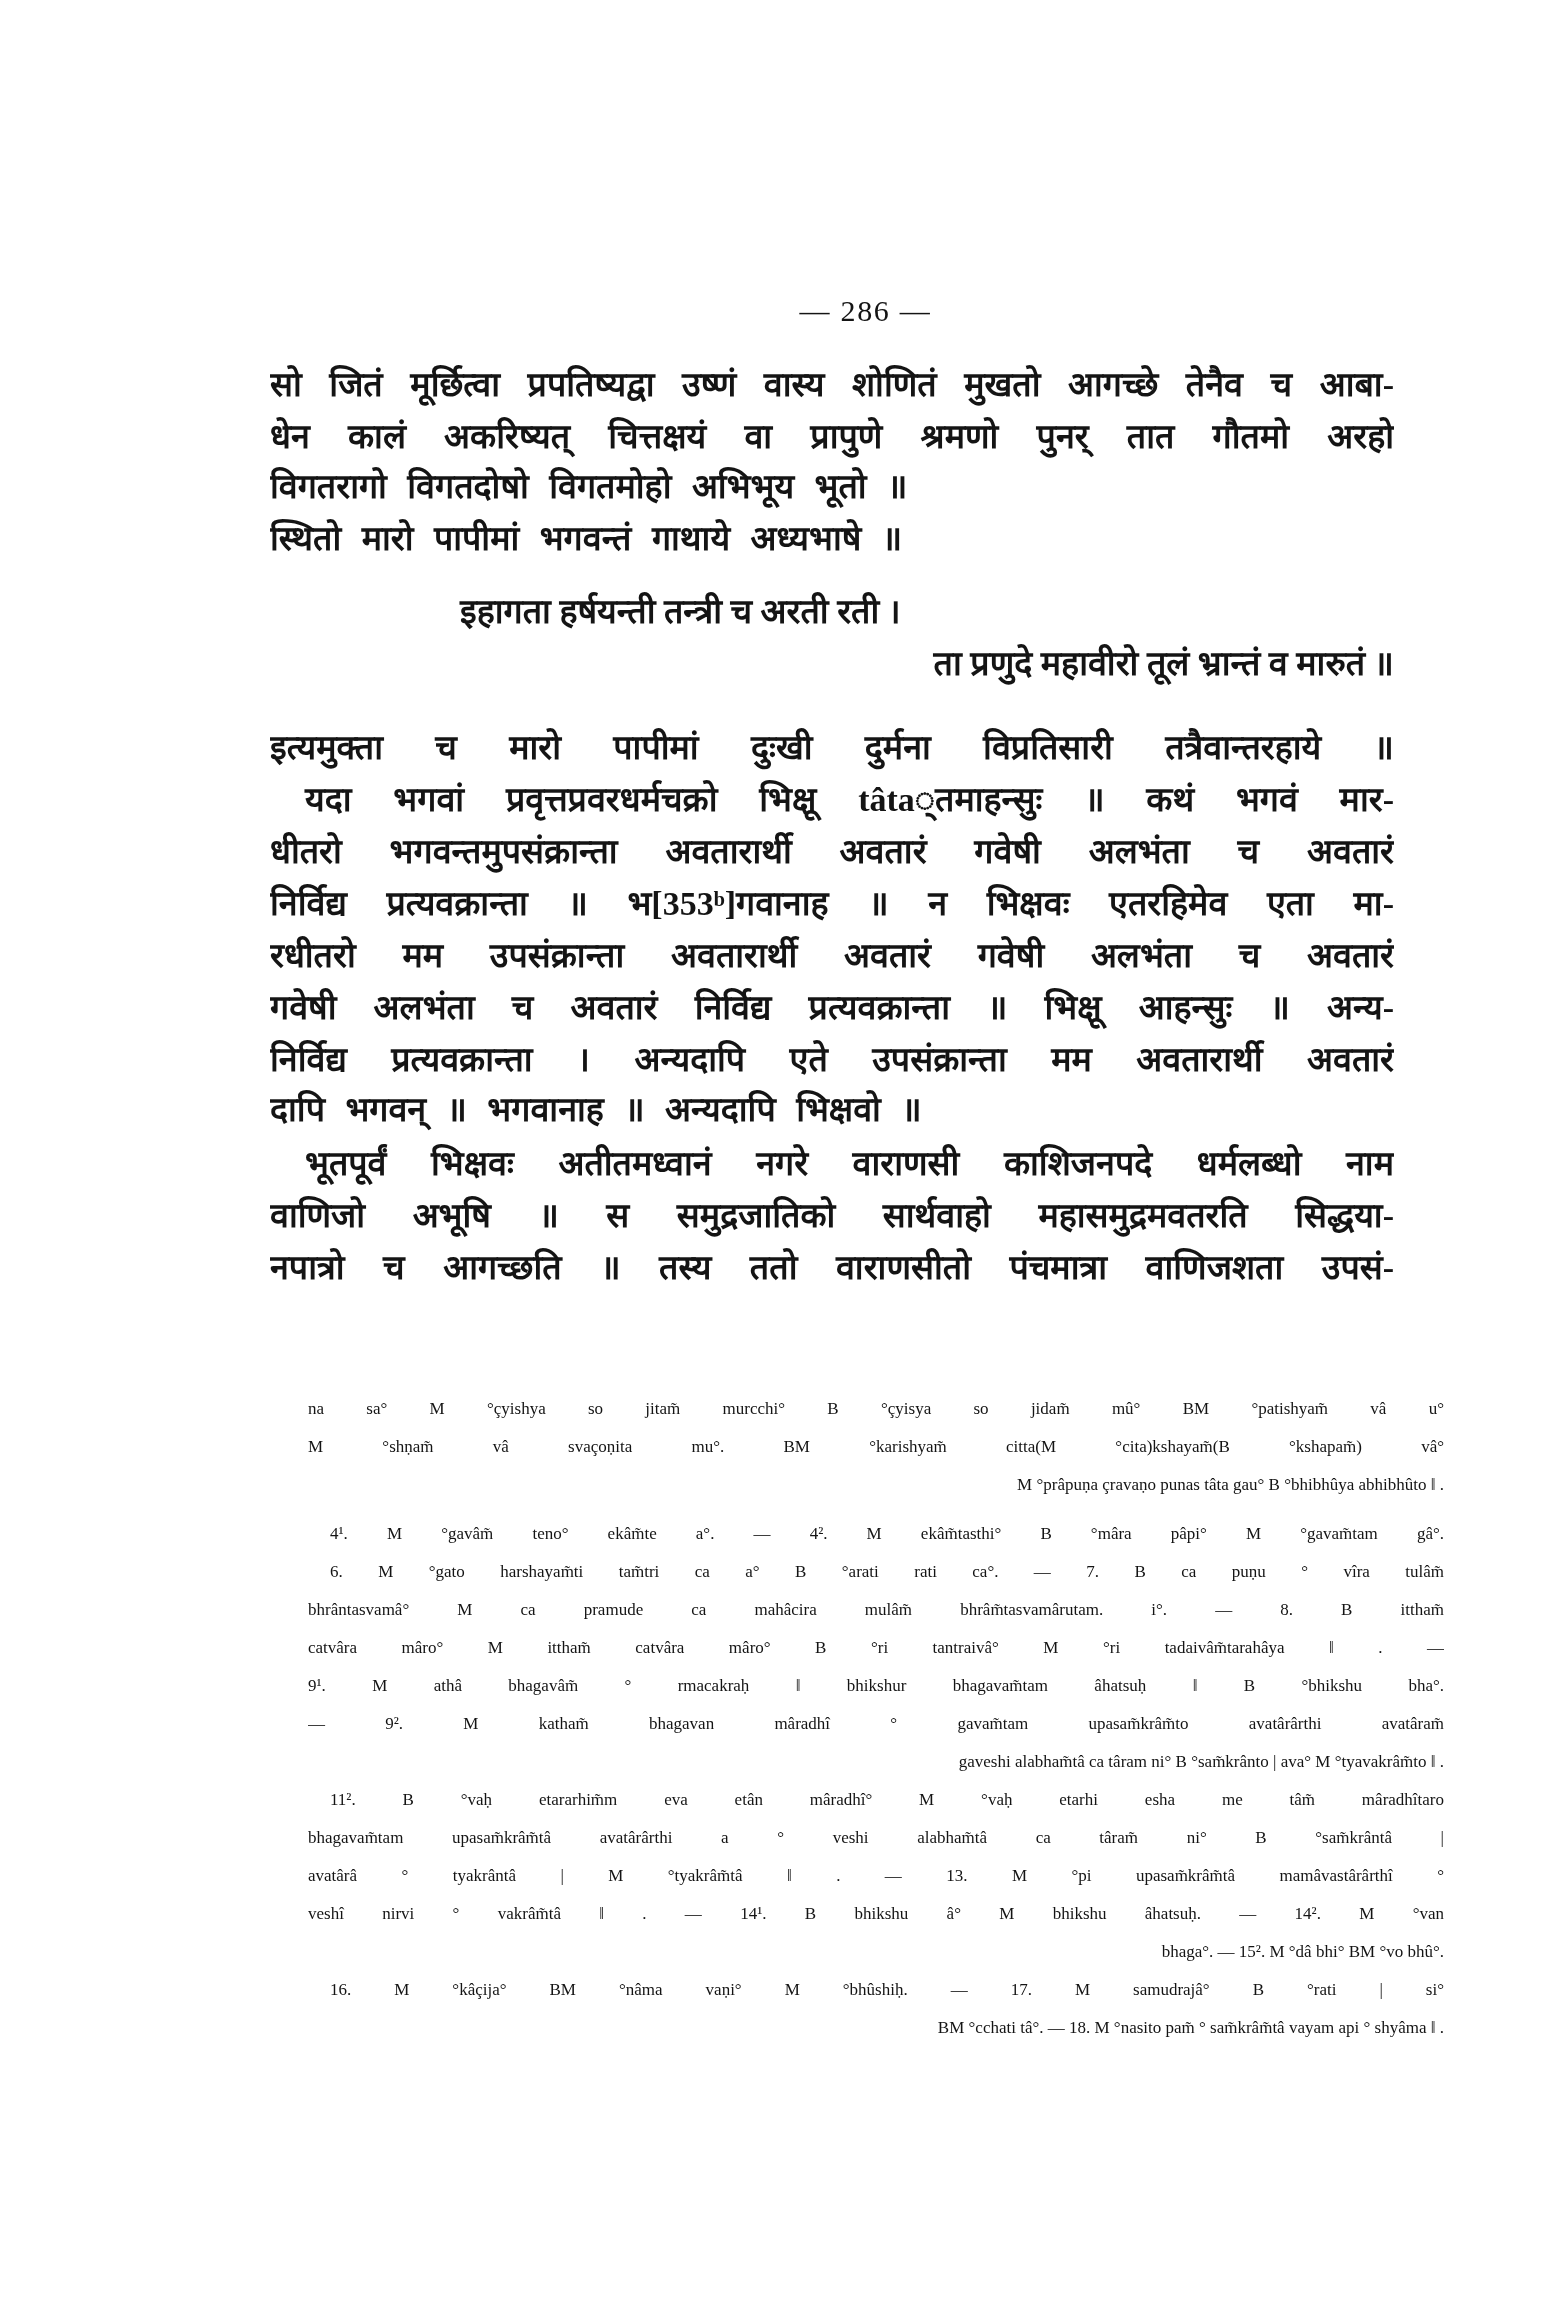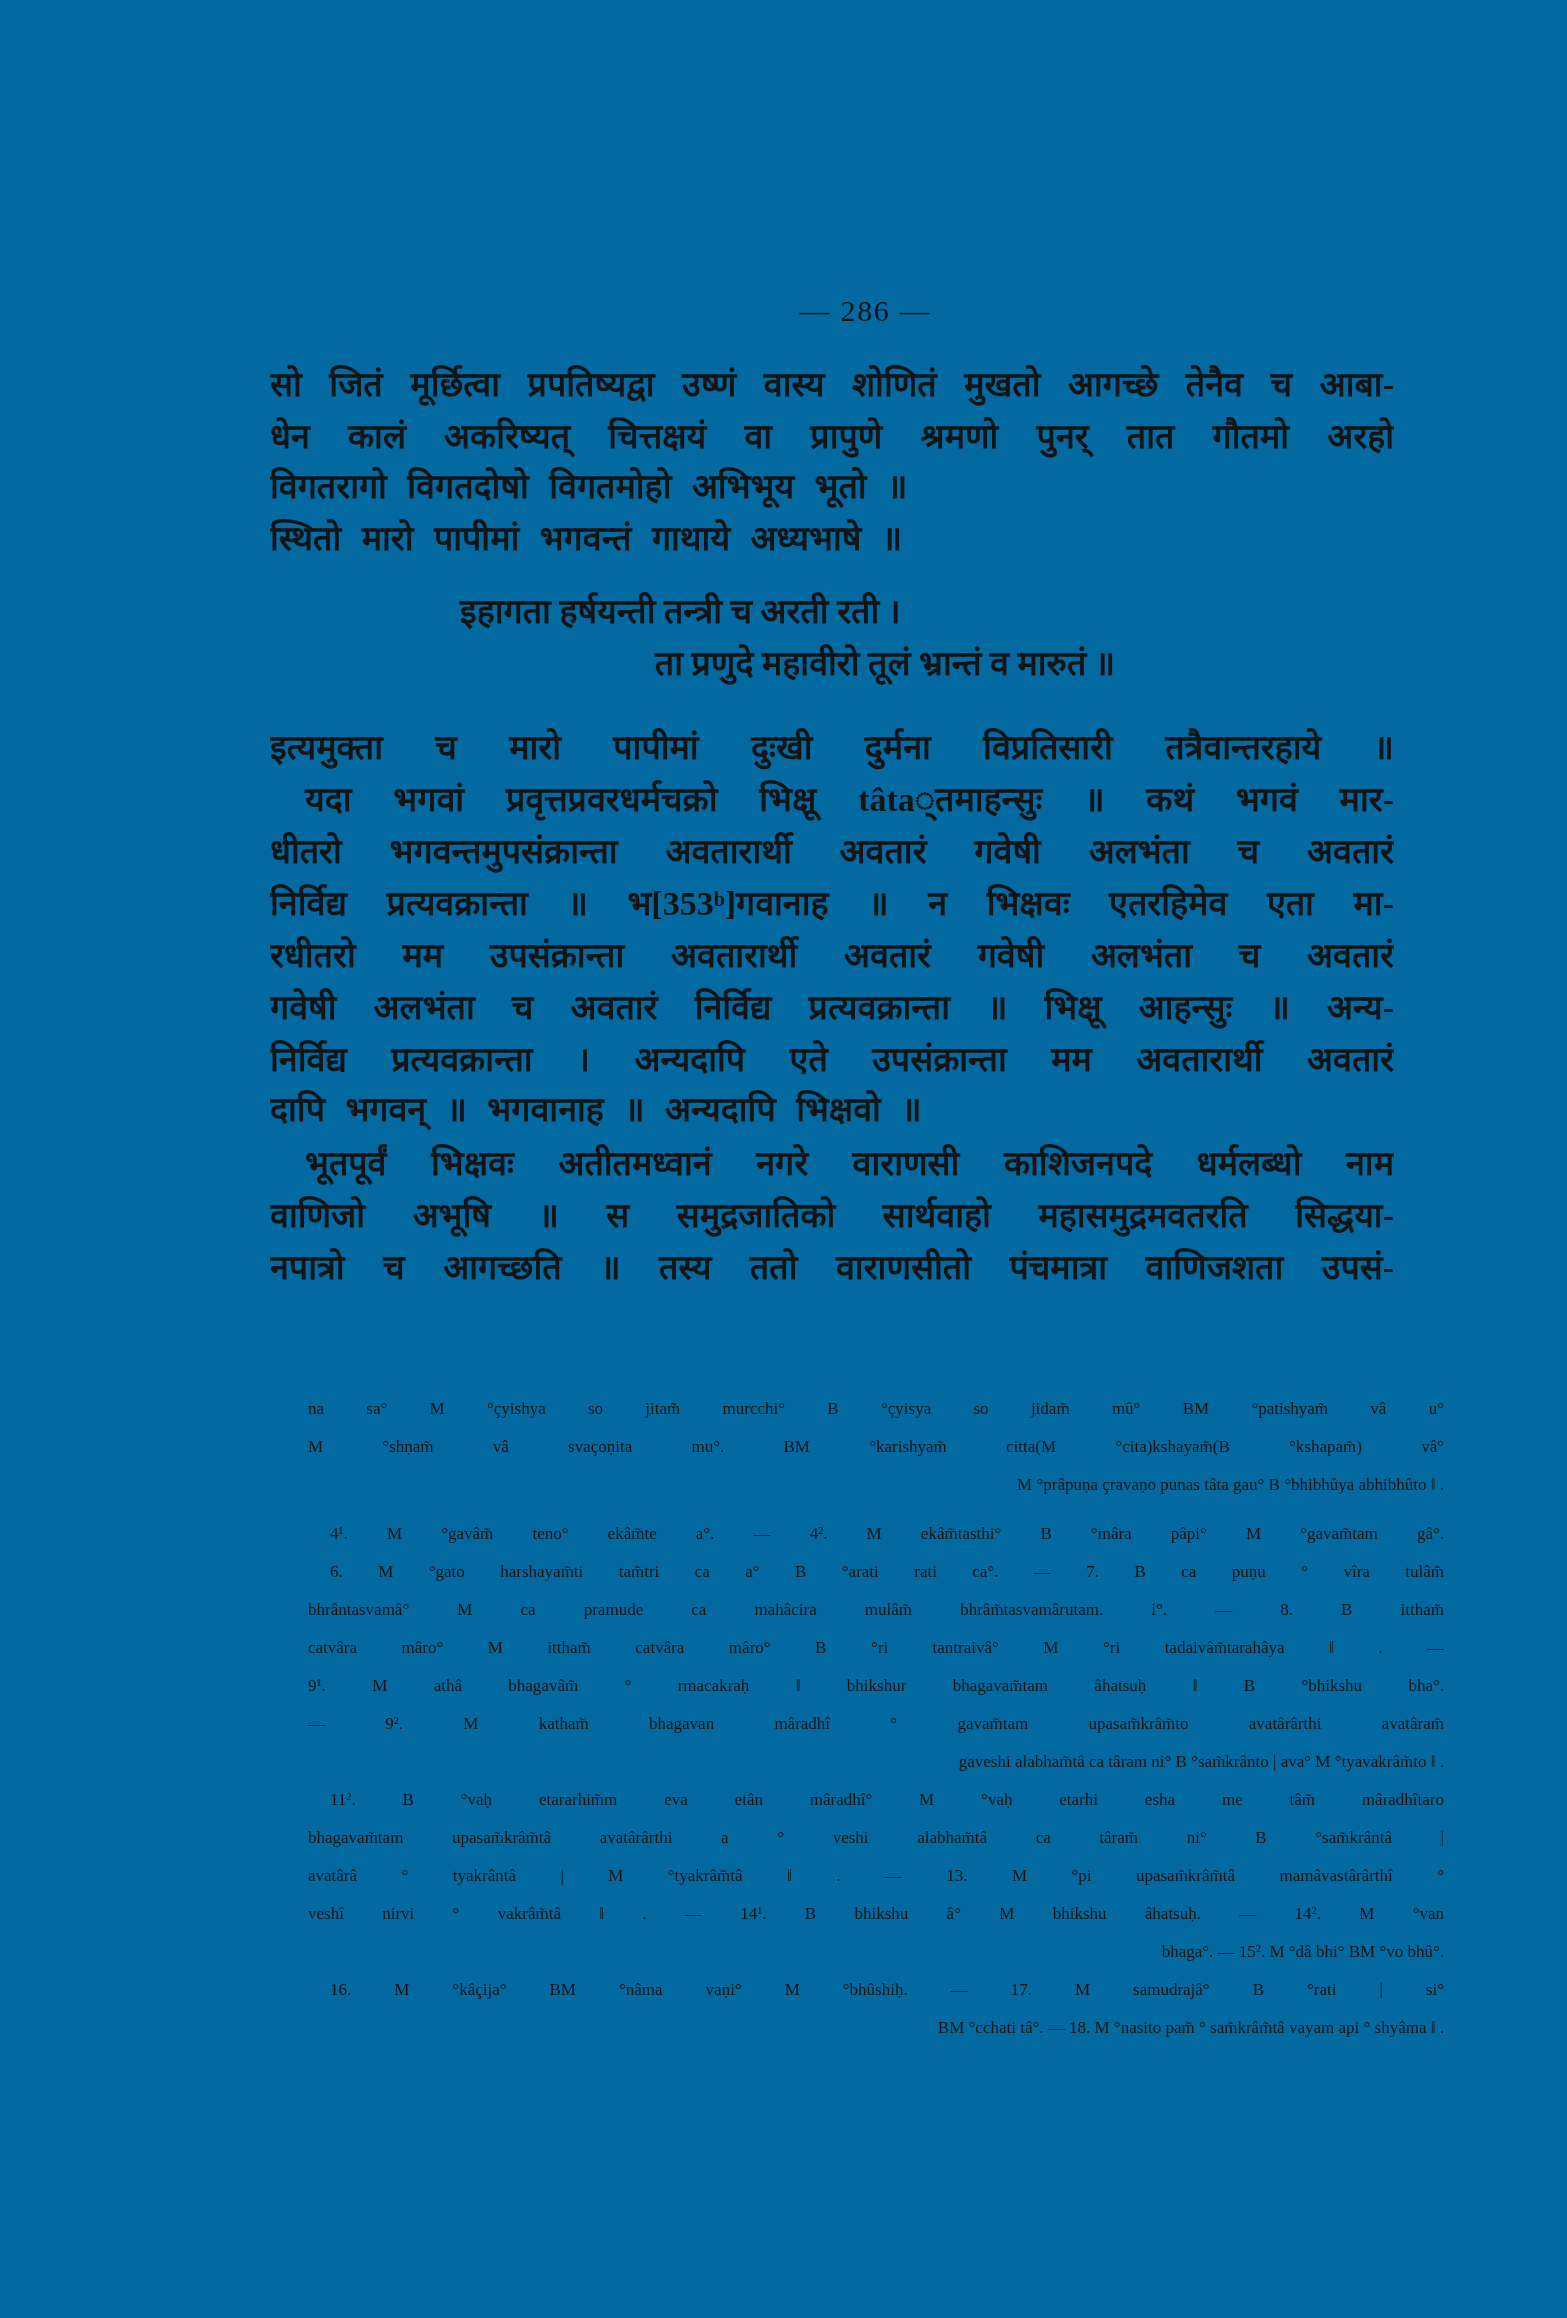--- a/index.html
+++ b/index.html
@@ -1,20 +1,20 @@
 <!DOCTYPE html>
 <html style="font-size:13.5px"><head>
 <meta charset="utf-8">
 <style>
   * { margin:0; padding:0; box-sizing:border-box; }
   html,body { background:#e9e7e2; }
   .page {
     position:relative;
     width:1567px; height:2319px;
-    background:#0369a1;
+    background:#ffffff;
     color:#141414;
     font-family:"Liberation Serif","DejaVu Serif",serif;
     overflow:hidden;
   }
   
   .header {
     position:absolute; top:294px; left:270px; width:1191px;
     text-align:center; font-size:30px; letter-spacing:1.7px;
     font-weight:400;
   }
@@ -25,21 +25,21 @@
   .dl {
     position:relative;
     height:52px; line-height:52px;
     font-size:34px; font-weight:600;
     white-space:normal; overflow:hidden;
   }
   .dl.j   { text-align:justify; text-align-last:justify; }
   .dl.last{ text-align:left;font-family:Liberation Mono, monospace; }
   .dl.indent { text-indent:35px; }
   .dl.v1  { margin-top:18.6px;  padding-left:190px; text-align:left; }
-  .dl.v2  { margin-bottom:32px; padding-left:106px; text-align:center; }
+  .dl.v2  { margin-bottom:32px; padding-left:106px; text-align:right; }
   .dl.p3  { margin-top:0; }
   
   .apparatus {
     position:absolute; top:1390px; left:308px; width:1136px;
   }
   .al {
     height:38px; line-height:38px;
     font-size:17px; font-weight:400;
     overflow:hidden;
   }

